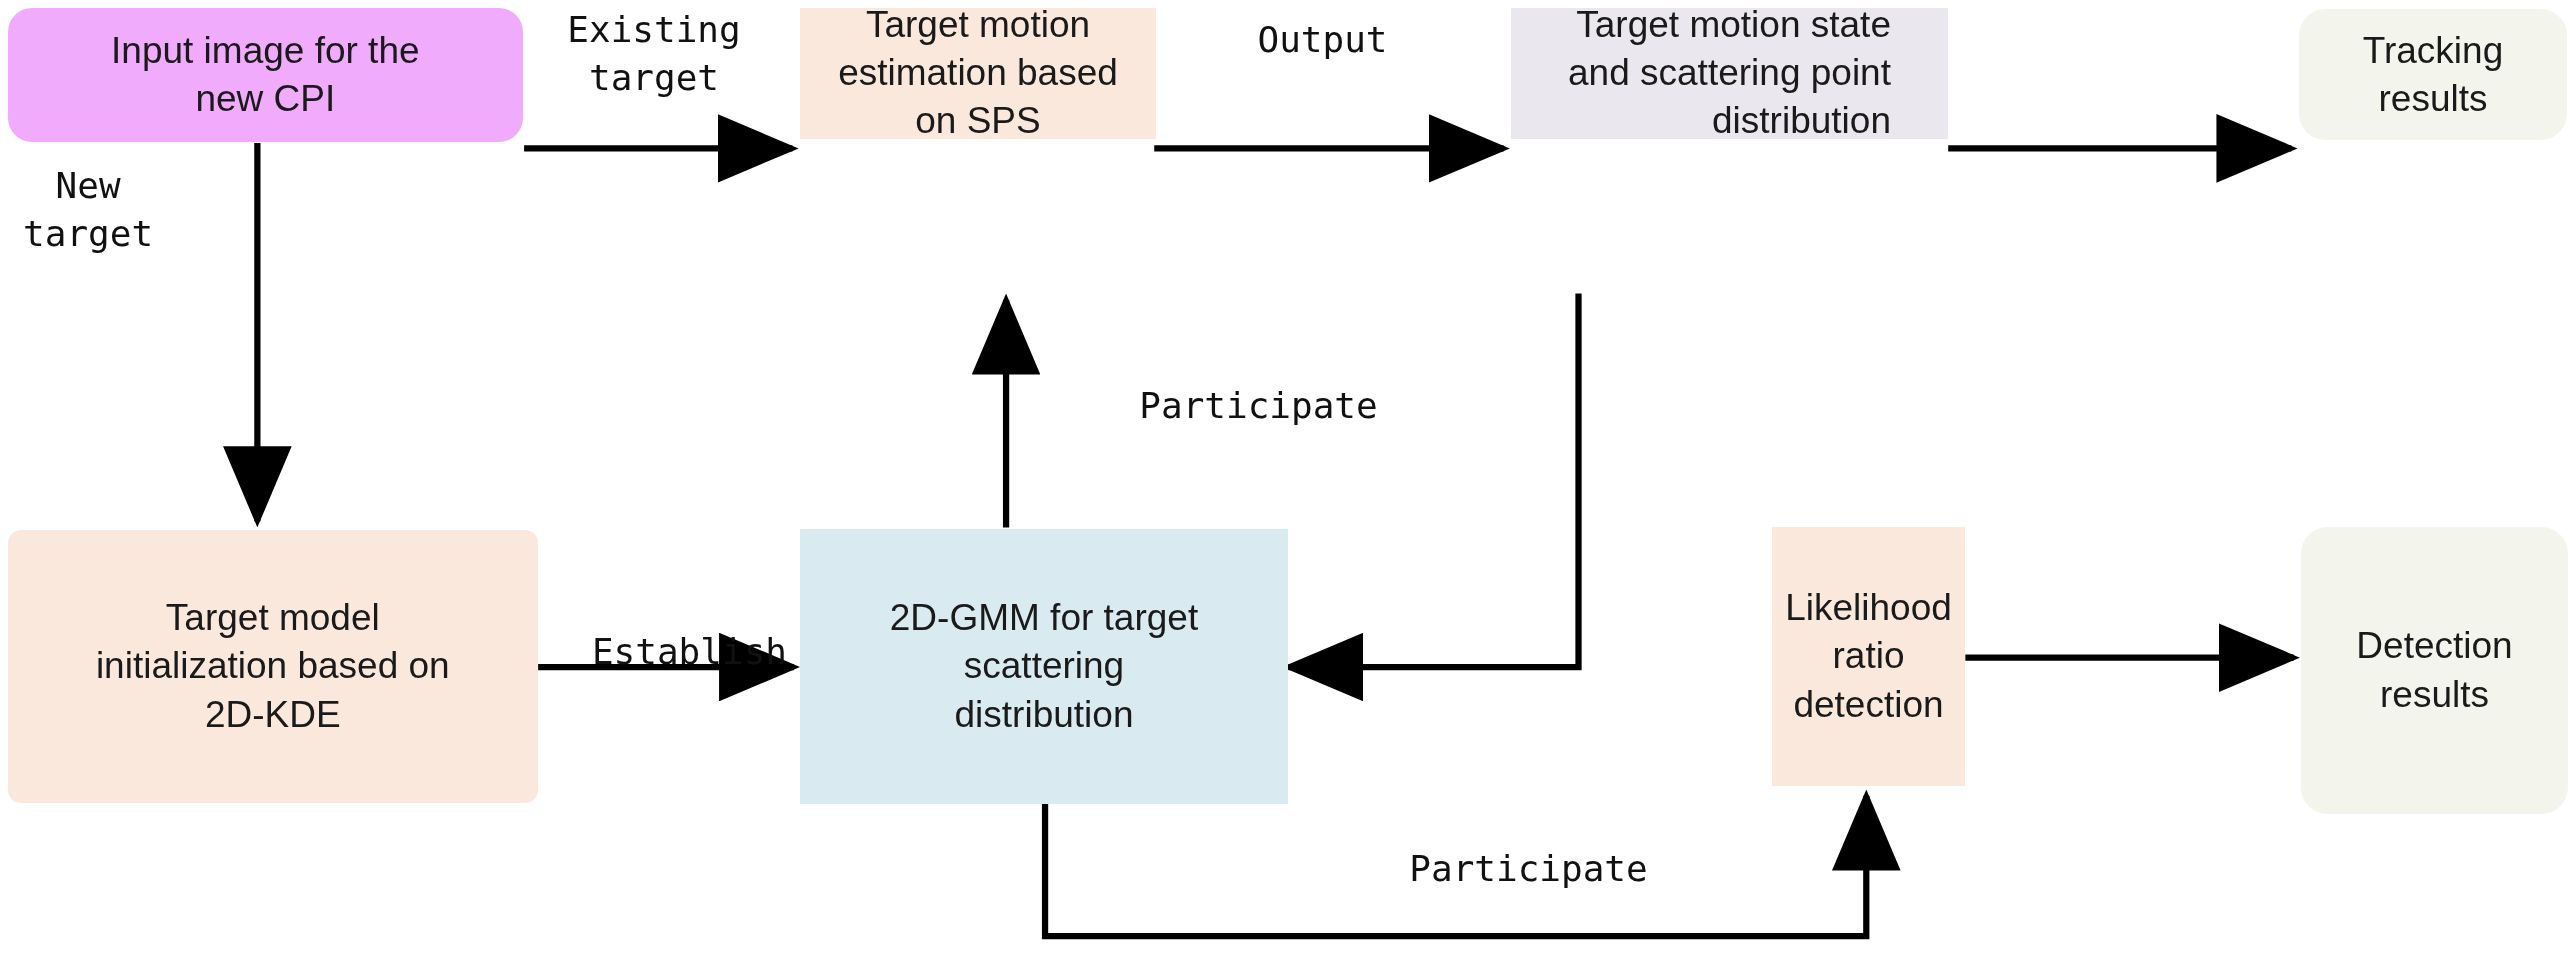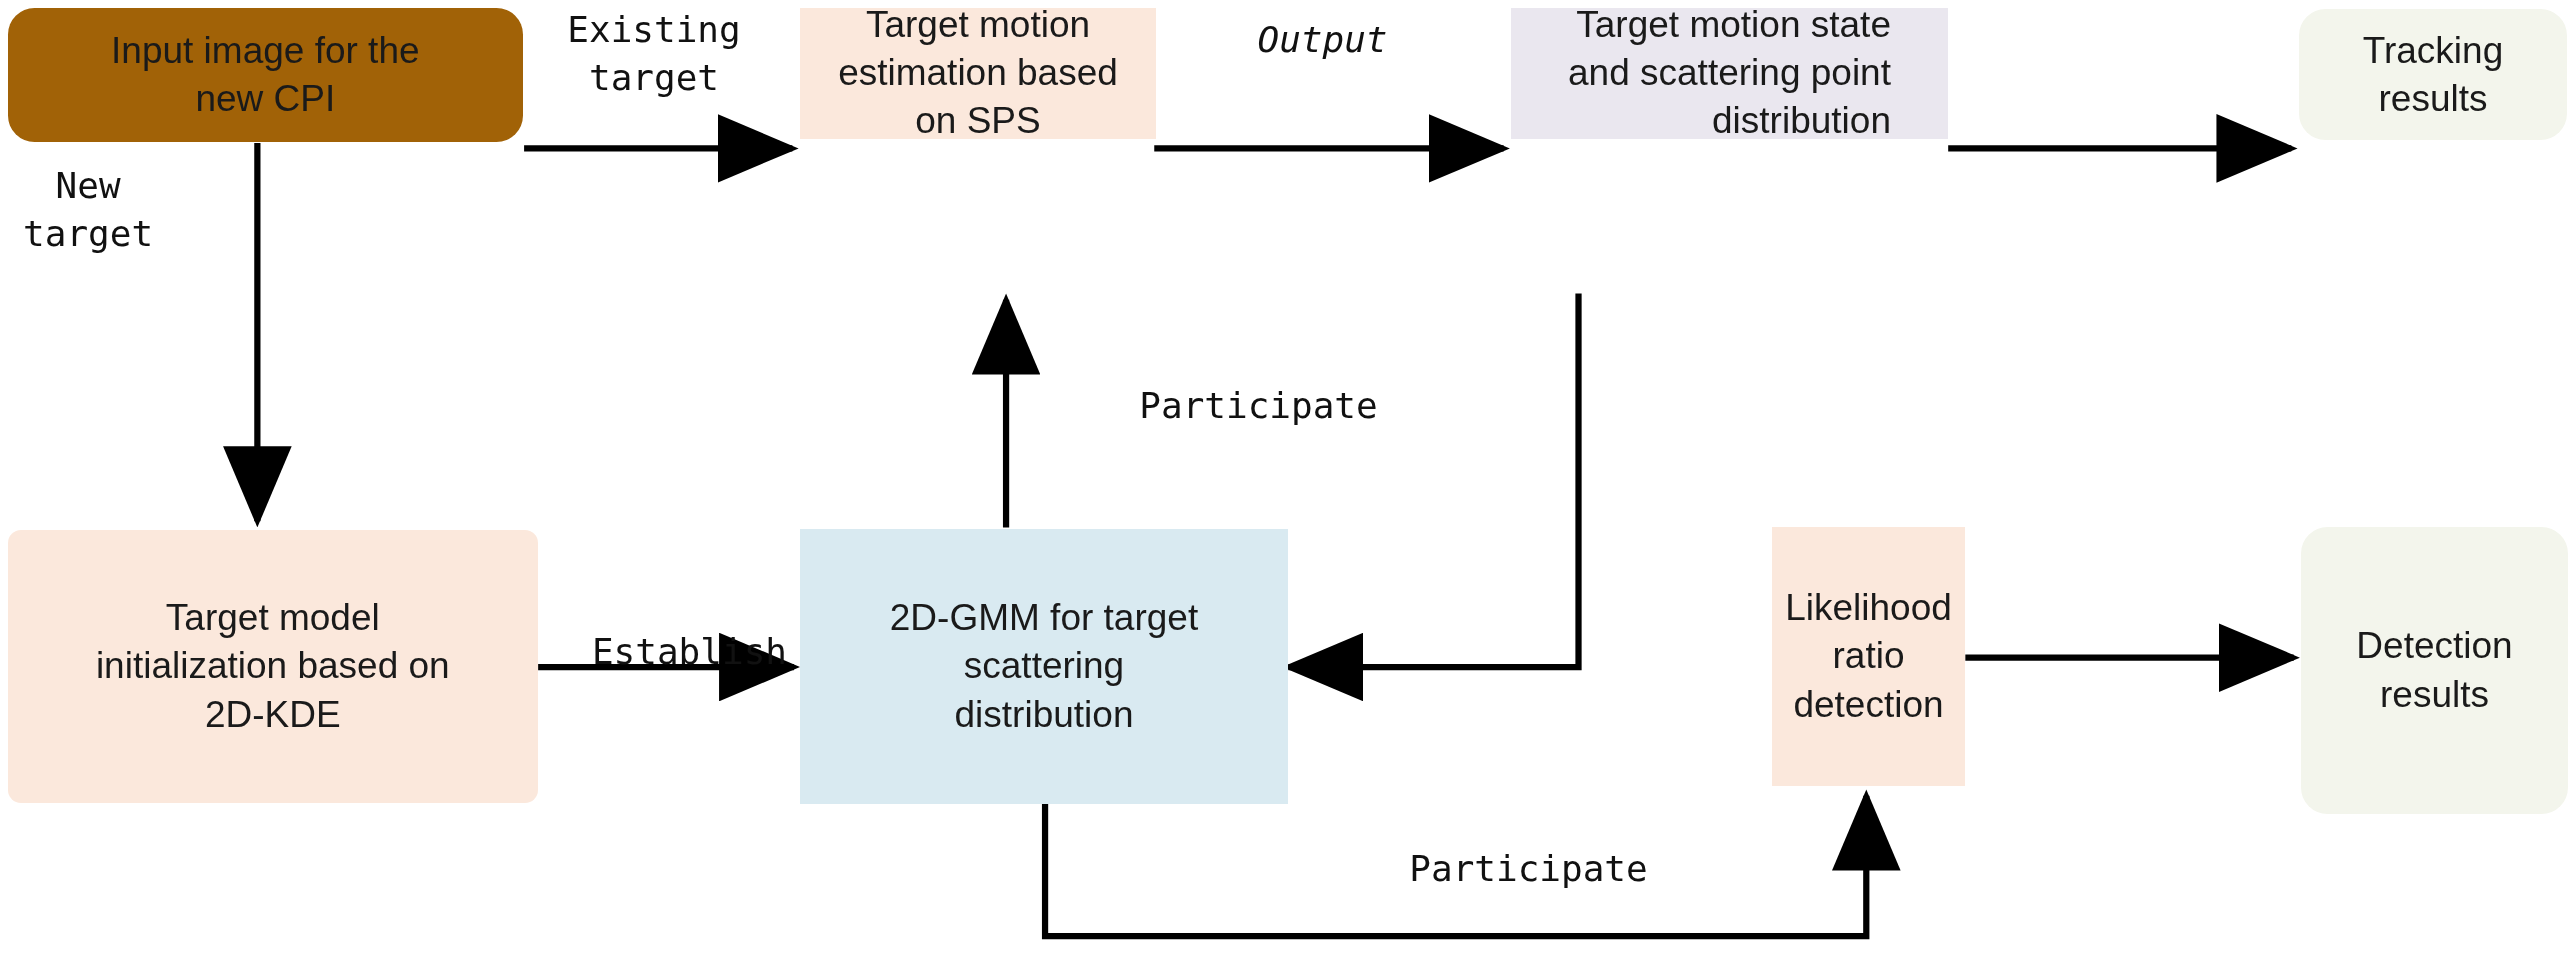--- a/index.html
+++ b/index.html
@@ -71,21 +71,21 @@
       <path d="M1290,676 L1290,384"></path>
 
       <path d="M2024,376 L2024,855 L1652,855"></path>
 
       <path d="M1340,1030 L1340,1200 L2393,1200 L2393,1020"></path>
 
       <path d="M2520,843 L2941,843"></path>
     </g>
   </svg>
 
-  <div class="node rounded" style="left:7.8px; top:7.8px; width:515px; height:134px; background:#a16207;">Input image for the
+  <div class="node rounded" style="left:7.8px; top:7.8px; width:515px; height:134px; background:#f0abfc;border-radius:24px;">Input image for the
 new CPI</div>
 
   <div class="node" style="left:800px; top:7.8px; width:356px; height:131px; background:#fbe8dc;">Target motion
 estimation based
 on SPS</div>
 
   <div class="node" style="left:1511px; top:7.8px; width:437px; height:131px; background:#eae7ef;text-align:right;">Target motion state
 and scattering point
 distribution</div>
 
@@ -102,21 +102,21 @@
 
   <div class="node" style="left:1772px; top:527px; width:193px; height:259px; background:#fbe8dc;">Likelihood ratio
 detection</div>
 
   <div class="node rounded" style="left:2301px; top:527px; width:267px; height:287px; background:#f3f5ec;">Detection
 results</div>
 
   <div class="edge-label" style="left:537px; top:6.2px; width:234px;">Existing
 target</div>
 
-  <div class="edge-label" style="left:1221px; top:15.6px; width:203px;font-style:italic;">Output</div>
+  <div class="edge-label" style="left:1221px; top:15.6px; width:203px;">Output</div>
 
   <div class="edge-label" style="left:-9.4px; top:162px; width:195px;">New
 target</div>
 
   <div class="edge-label" style="left:544px; top:628px; width:243px;text-align:right;">Establish</div>
 
   <div class="edge-label" style="left:1079px; top:382px; width:359px;">Participate</div>
 
 
   <div class="edge-label" style="left:1349px; top:845px; width:359px;">Participate</div>

